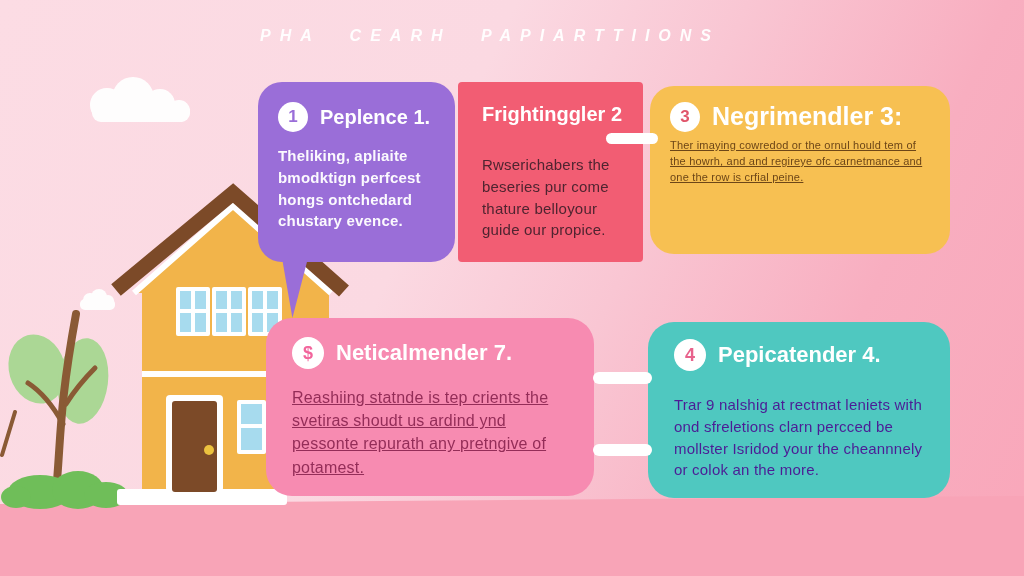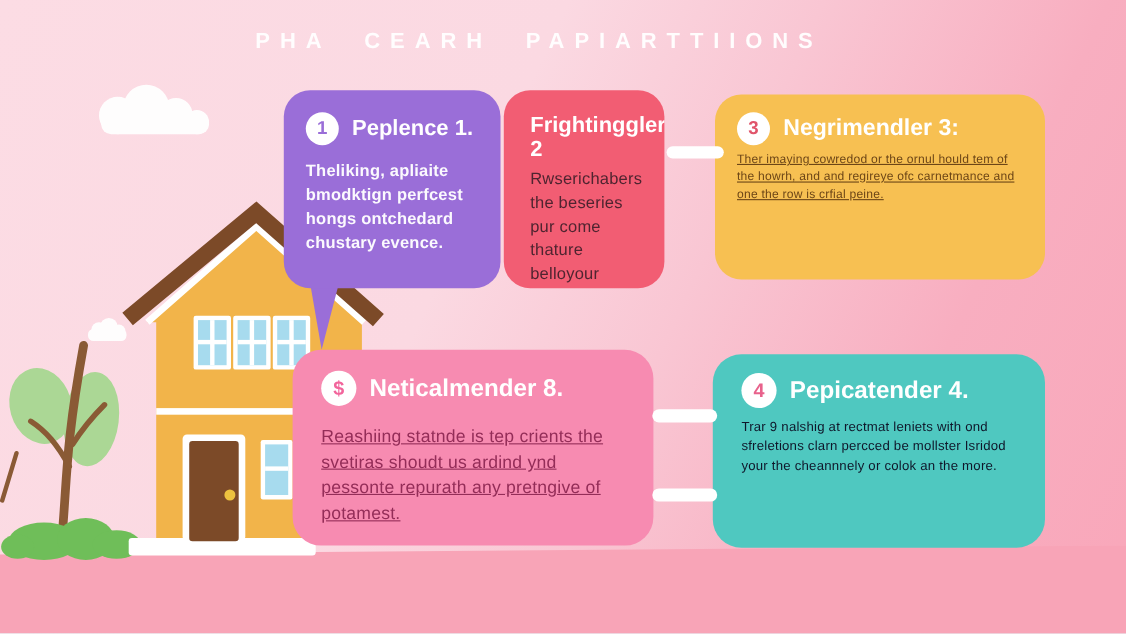--- a/index.html
+++ b/index.html
@@ -8,52 +8,52 @@
     font-family:"Liberation Sans",sans-serif;
     background:linear-gradient(115deg,#fcdce4 0%,#fbd9e2 40%,#f9c6d3 58%,#f8aec0 78%,#f9a7ba 100%);
   }
   .ground{
     position:absolute;left:0;right:0;bottom:0;height:80px;background:#f8a4b7;
     clip-path:polygon(0 10%,100% 0,100% 100%,0 100%);
   }
   .scene{position:absolute;left:0;top:0;}
   .page-title{
     position:absolute;top:27px;left:0;width:100%;box-sizing:border-box;padding-right:44px;
-    text-align:center;color:rgba(255,255,255,.95);font-weight:bold;font-size:20px;
-    letter-spacing:9px;word-spacing:16px;
+    text-align:center;color:rgba(255,255,255,.95);font-weight:bold;font-size:16px;
+    letter-spacing:9px;word-spacing:16px;font-style:italic;
   }
   .card{position:absolute;box-sizing:border-box;overflow:hidden;}
   .card-purple{left:258px;top:82px;width:197px;height:180px;border-radius:24px;background:#9a6ed8;padding:20px 18px 0 20px;}
-  .card-red{left:458px;top:82px;width:146px;height:180px;border-radius:24px;background:#f25d73;padding:17px 20px 0 24px;}
+  .card-red{left:458px;top:82px;width:185px;height:180px;border-radius:4px;background:#f25d73;padding:17px 20px 0 24px;}
   .card-yellow{left:650px;top:86px;width:300px;height:168px;border-radius:24px;background:#f7c052;padding:16px 20px 0 20px;}
   .card-pink{left:266px;top:318px;width:328px;height:178px;border-radius:26px;background:#f78bb1;padding:19px 24px 0 26px;}
   .card-teal{left:648px;top:322px;width:302px;height:176px;border-radius:26px;background:#4fc8c0;padding:17px 24px 0 26px;}
   .tail{
     position:absolute;left:282px;top:258px;width:26px;height:60px;background:#9a6ed8;
     clip-path:polygon(0 0,100% 0,40% 100%);
   }
   .card-header{display:flex;align-items:center;gap:12px;}
   .badge{
     background:#ffffff;border-radius:50%;display:flex;align-items:center;justify-content:center;
     font-weight:bold;flex:0 0 auto;
   }
   .badge-30{width:30px;height:30px;font-size:17px;}
   .badge-32{width:32px;height:32px;font-size:18px;}
   .heading{color:#ffffff;font-weight:bold;line-height:1.1;}
   .body{line-height:1.45;letter-spacing:.2px;}
   .card-purple .heading{font-size:20px;text-align:center;}
   .card-purple .body{color:rgba(255,255,255,.96);font-size:15px;margin-top:13px;font-weight:bold;}
   .card-red .heading{font-size:20px;margin-top:4px;}
-  .card-red .body{color:#4f2430;font-size:15px;margin-top:5px;}
-  .card-yellow .heading{font-size:21px;}
+  .card-red .body{color:#4f2430;font-size:15px;margin-top:29px;}
+  .card-yellow .heading{font-size:25px;}
   .card-yellow .body{color:#6d4617;font-size:11px;margin-top:6px;text-decoration:underline;}
   .card-pink .heading{font-size:22px;}
   .card-pink .body{color:#942d58;font-size:16px;margin-top:17px;text-decoration:underline;}
   .card-teal .heading{font-size:22px;}
-  .card-teal .body{color:#0f172a;font-size:12px;margin-top:9px;}
+  .card-teal .body{color:#4c1d95;font-size:15px;margin-top:23px;}
   .b-purple{color:#9a6ed8;}
   .b-rose{color:#e0556b;}
   .b-pink{color:#f2659c;}
   .b-teal{color:#e8628c;}
   .connector{position:absolute;background:#ffffff;border-radius:7px;}
   .conn-1{left:606px;top:133px;width:52px;height:11px;}
   .conn-2{left:593px;top:372px;width:59px;height:12px;}
   .conn-3{left:593px;top:444px;width:59px;height:12px;}
 </style>
 </head>
@@ -158,21 +158,21 @@
     <div class="card-header">
       <div class="badge badge-30 b-rose">3</div>
       <div class="heading">Negrimendler 3:</div>
     </div>
     <div class="body">Ther imaying cowredod or the ornul hould tem of the howrh, and and regireye ofc carnetmance and one the row is crfial peine.</div>
   </div>
 
   <div class="card card-pink">
     <div class="card-header">
       <div class="badge badge-32 b-pink">$</div>
-      <div class="heading">Neticalmender 8.</div>
+      <div class="heading">Neticalmender 7.</div>
     </div>
     <div class="body">Reashiing statnde is tep crients the svetiras shoudt us ardind ynd pessonte repurath any pretngive of potamest.</div>
   </div>
 
   <div class="card card-teal">
     <div class="card-header">
       <div class="badge badge-32 b-teal">4</div>
       <div class="heading">Pepicatender 4.</div>
     </div>
     <div class="body">Trar 9 nalshig at rectmat leniets with ond sfreletions clarn percced be mollster Isridod your the cheannnely or colok an the more.</div>

